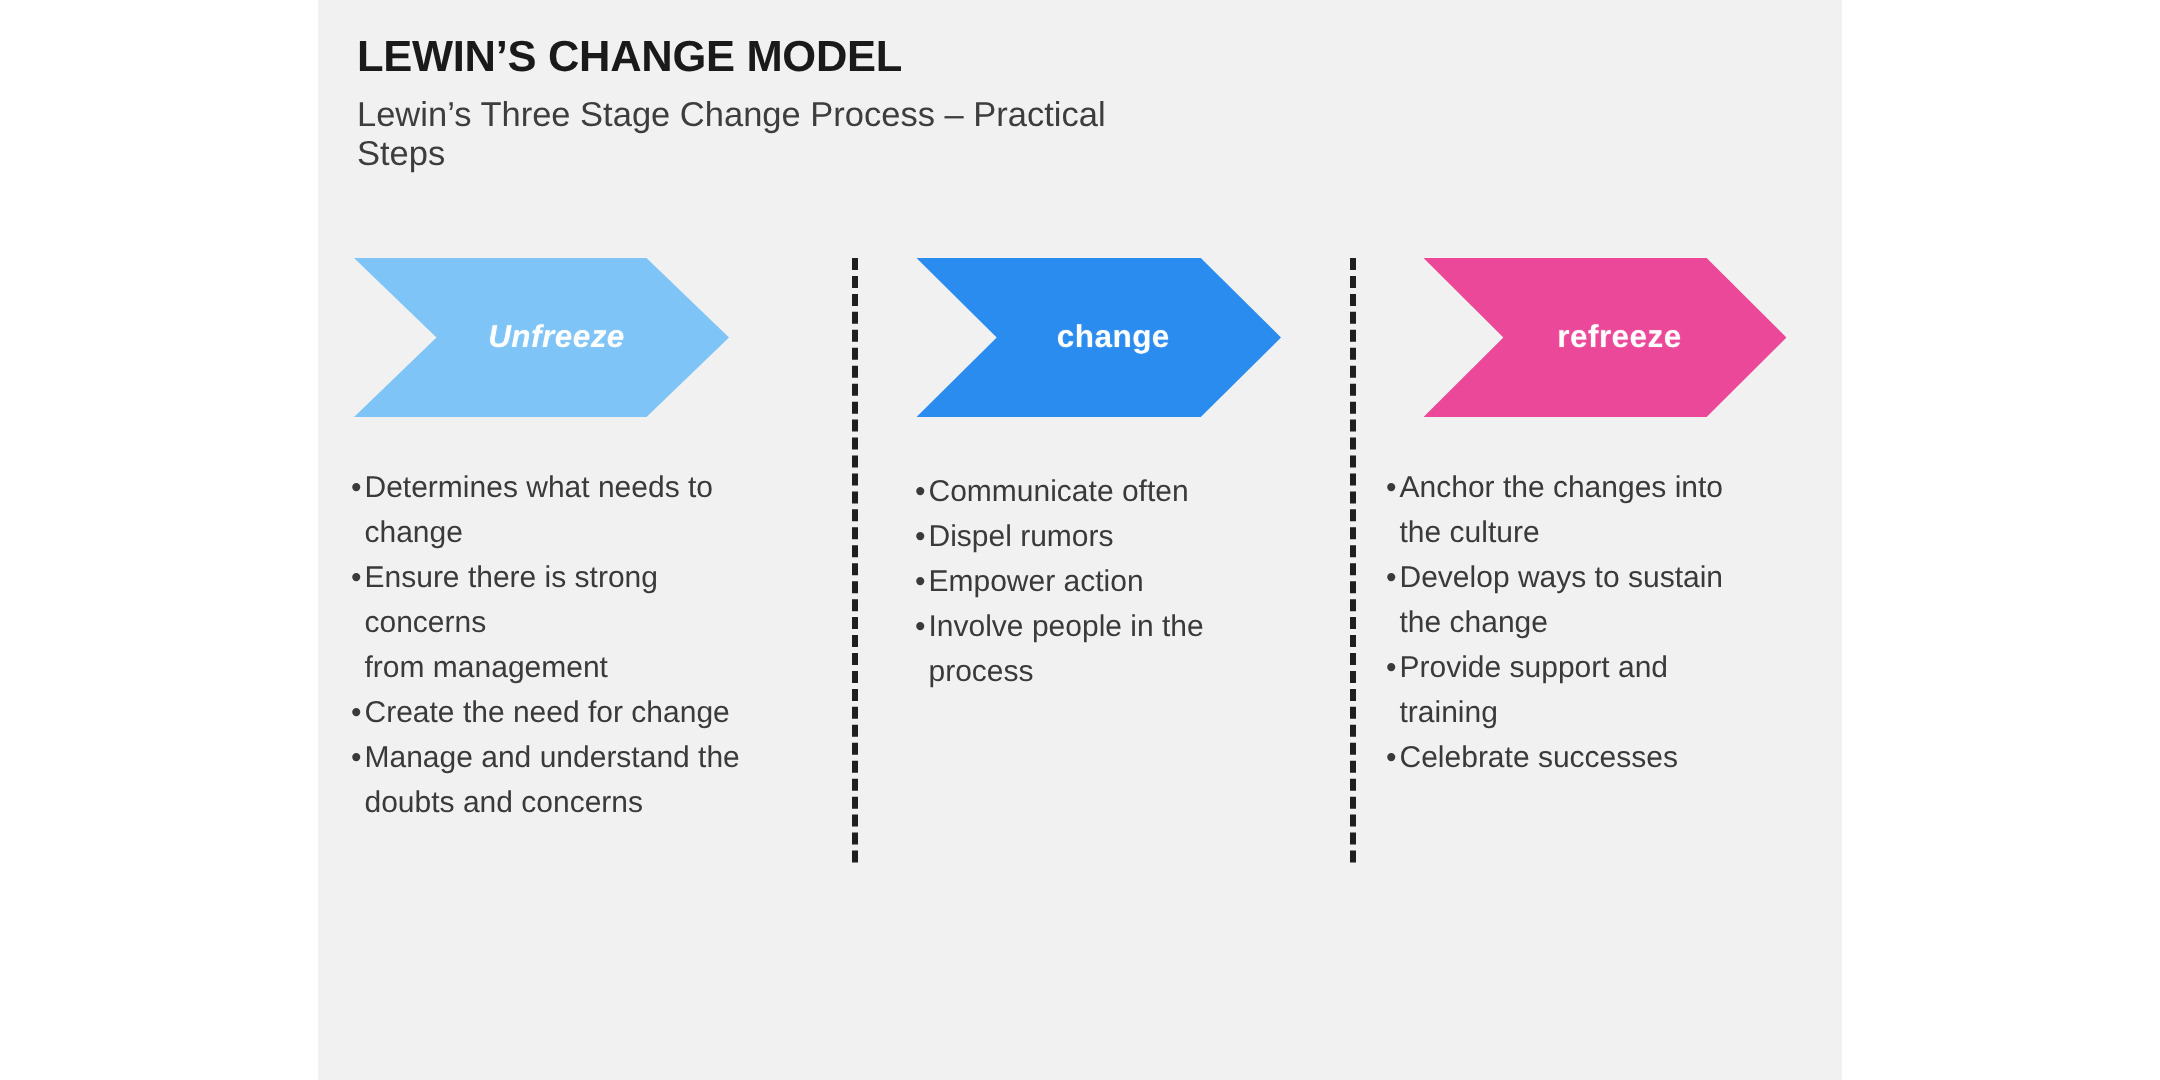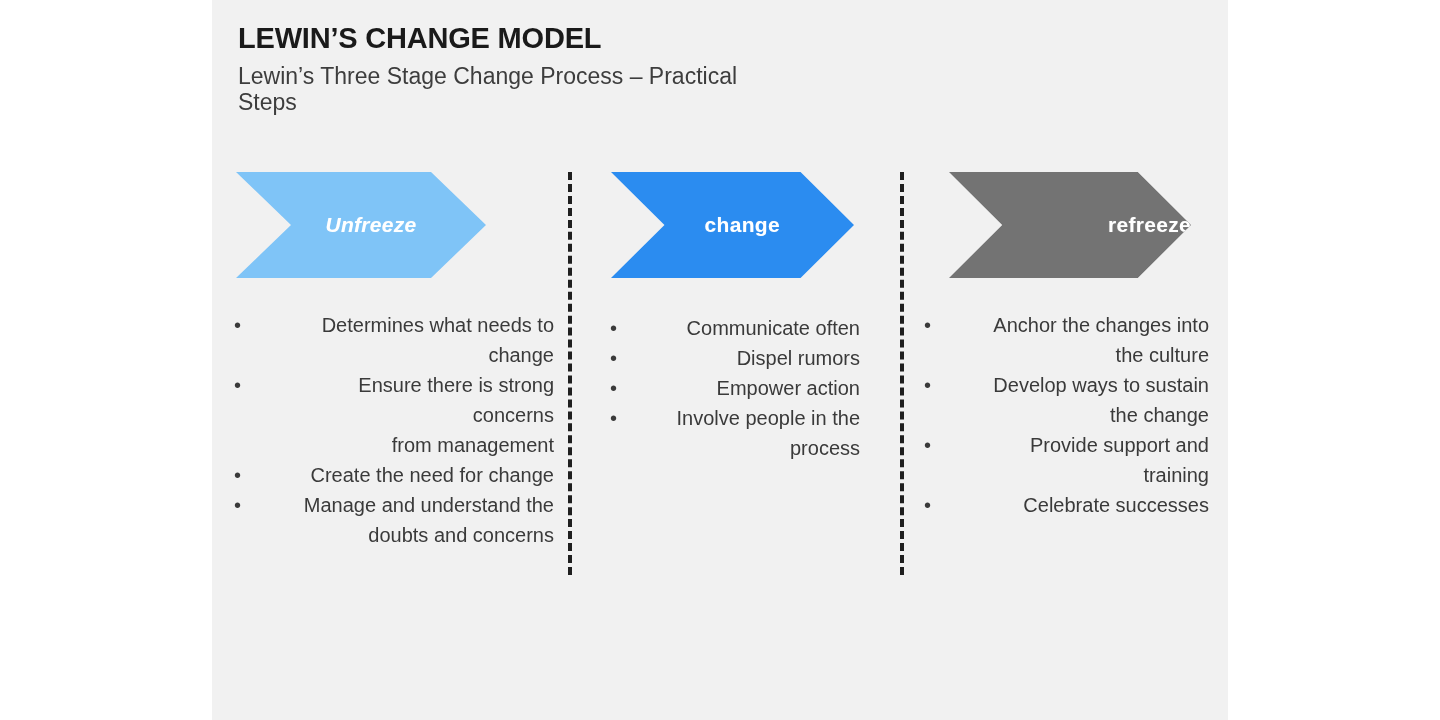--- a/index.html
+++ b/index.html
@@ -98,40 +98,39 @@
   .bullet-dot {
     flex: 0 0 auto;
     width: 9px;
     font-size: 20px;
     line-height: 30px;
     color: #3a3a3a;
   }
   .bullet-text {
     flex: 1 1 auto;
     white-space: pre-line;
-    text-align: right;
   }
 </style>
 </head>
 <body>
 
 <div id="slide-canvas" style="background: rgb(241, 241, 241);">
 
   <div id="slide-title">LEWIN’S CHANGE MODEL</div>
   <div id="slide-subtitle">Lewin’s Three Stage Change Process – Practical Steps</div>
 
   <div class="chevron" id="chevron-unfreeze" style="background: rgb(127, 196, 247); font-style: italic;">
     <span class="chevron-label">Unfreeze</span>
   </div>
 
   <div class="chevron" id="chevron-change" style="background: rgb(43, 140, 240);">
     <span class="chevron-label">change</span>
   </div>
 
-  <div class="chevron" id="chevron-refreeze" style="background: #737373; justify-content: flex-end;">
+  <div class="chevron" id="chevron-refreeze" style="background: #ec4899;">
     <span class="chevron-label">refreeze</span>
   </div>
 
   <div class="divider" id="divider-1" style="border-left-color: rgb(31, 31, 31);"></div>
   <div class="divider" id="divider-2" style="border-left-color: rgb(31, 31, 31);"></div>
 
   <div class="bullet-column" id="column-unfreeze">
     <div class="bullet-item">
       <span class="bullet-dot">•</span>
       <span class="bullet-text">Determines what needs to

